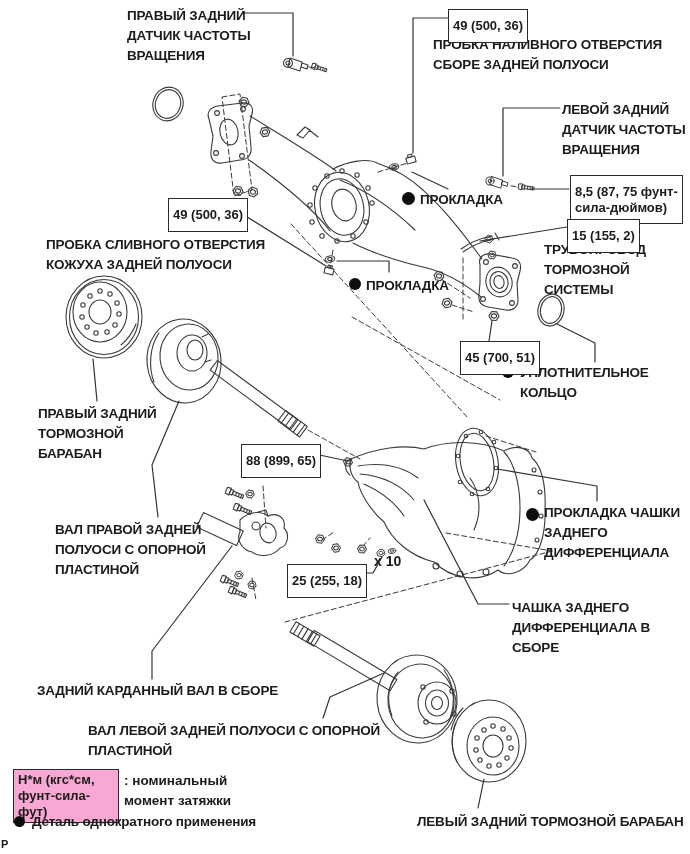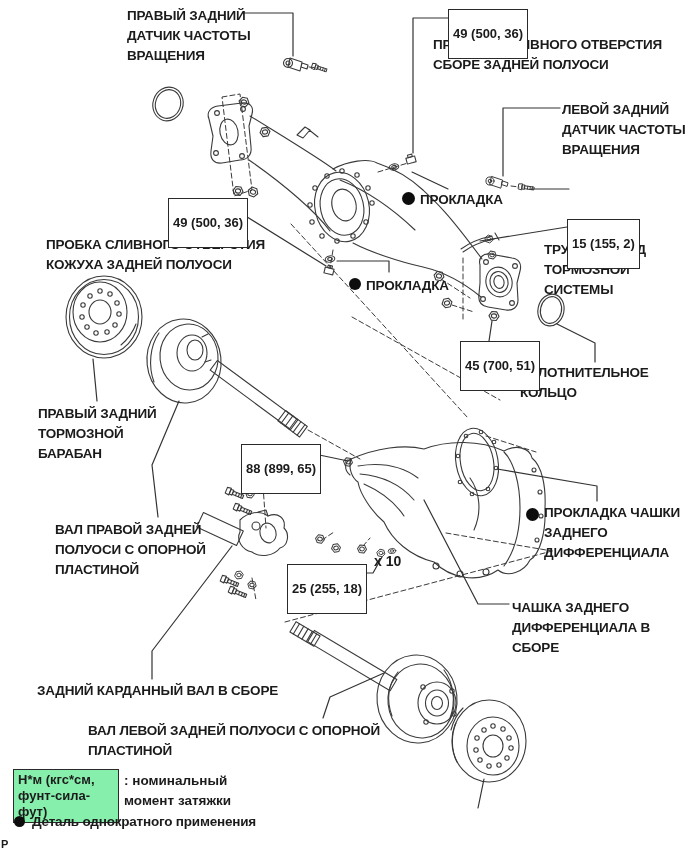--- a/index.html
+++ b/index.html
@@ -7,26 +7,26 @@
     position:relative;width:690px;height:854px;background:#ffffff;
     font-family:"Liberation Sans", sans-serif;color:#1b1b1b;overflow:hidden;font-weight:bold;
   }
   #drawing{position:absolute;left:0;top:0;}
   .lbl{
     position:absolute;font-size:13.5px;line-height:20px;letter-spacing:-0.2px;
     white-space:pre-line;color:#1b1b1b;
   }
   .tq{
     position:absolute;border:1.4px solid #2a2a2a;background:#fff;
-    padding:16px 4px;font-size:13px;line-height:15.5px;white-space:pre-line;color:#1b1b1b;
+    padding:8px 4px;font-size:13px;line-height:15.5px;white-space:pre-line;color:#1b1b1b;
   }
   .bullet{position:absolute;border-radius:50%;background:#0d0d0d;}
   .legend-box{
     position:absolute;left:13px;top:769px;width:96px;border:1.4px solid #2a2a2a;
-    padding:2px 4px;font-size:13px;line-height:16px;white-space:pre-line;background:#86efac;
+    padding:2px 4px;font-size:13px;line-height:16px;white-space:pre-line;background:#f9a8d4;
   }
   .legend-desc{position:absolute;left:124px;top:771px;font-size:13.5px;line-height:20px;white-space:pre-line;}
   .corner{position:absolute;left:1px;top:838px;font-size:11px;}
   .x10{position:absolute;left:374px;top:553px;font-size:14px;}
 </style>
 </head>
 <body>
 
 <div id="figure">
 
@@ -339,22 +339,25 @@
   <div class="lbl" style="left:544px;top:503px">ПРОКЛАДКА ЧАШКИ
 ЗАДНЕГО
 ДИФФЕРЕНЦИАЛА</div>
 
   <div class="lbl" style="left:512px;top:598px">ЧАШКА ЗАДНЕГО
 ДИФФЕРЕНЦИАЛА В
 СБОРЕ</div>
   <div class="lbl" style="left:37px;top:681px">ЗАДНИЙ КАРДАННЫЙ ВАЛ В СБОРЕ</div>
   <div class="lbl" style="left:88px;top:721px">ВАЛ ЛЕВОЙ ЗАДНЕЙ ПОЛУОСИ С ОПОРНОЙ
 ПЛАСТИНОЙ</div>
+  <div class="lbl" style="left:417px;top:812px">ЛЕВЫЙ ЗАДНИЙ ТОРМОЗНОЙ БАРАБАН</div>
 
   <div class="tq" style="left:448px;top:9px">49 (500, 36)</div>
+  <div class="tq" style="left:570px;top:175px">8,5 (87, 75 фунт-
+сила-дюймов)</div>
   <div class="tq" style="left:567px;top:219px">15 (155, 2)</div>
   <div class="tq" style="left:168px;top:198px">49 (500, 36)</div>
   <div class="tq" style="left:460px;top:341px">45 (700, 51)</div>
   <div class="tq" style="left:241px;top:444px">88 (899, 65)</div>
   <div class="tq" style="left:287px;top:564px">25 (255, 18)</div>
 
   <div class="x10">x 10</div>
 
   <div class="legend-box">Н*м (кгс*см,
 фунт-сила-фут)</div>

